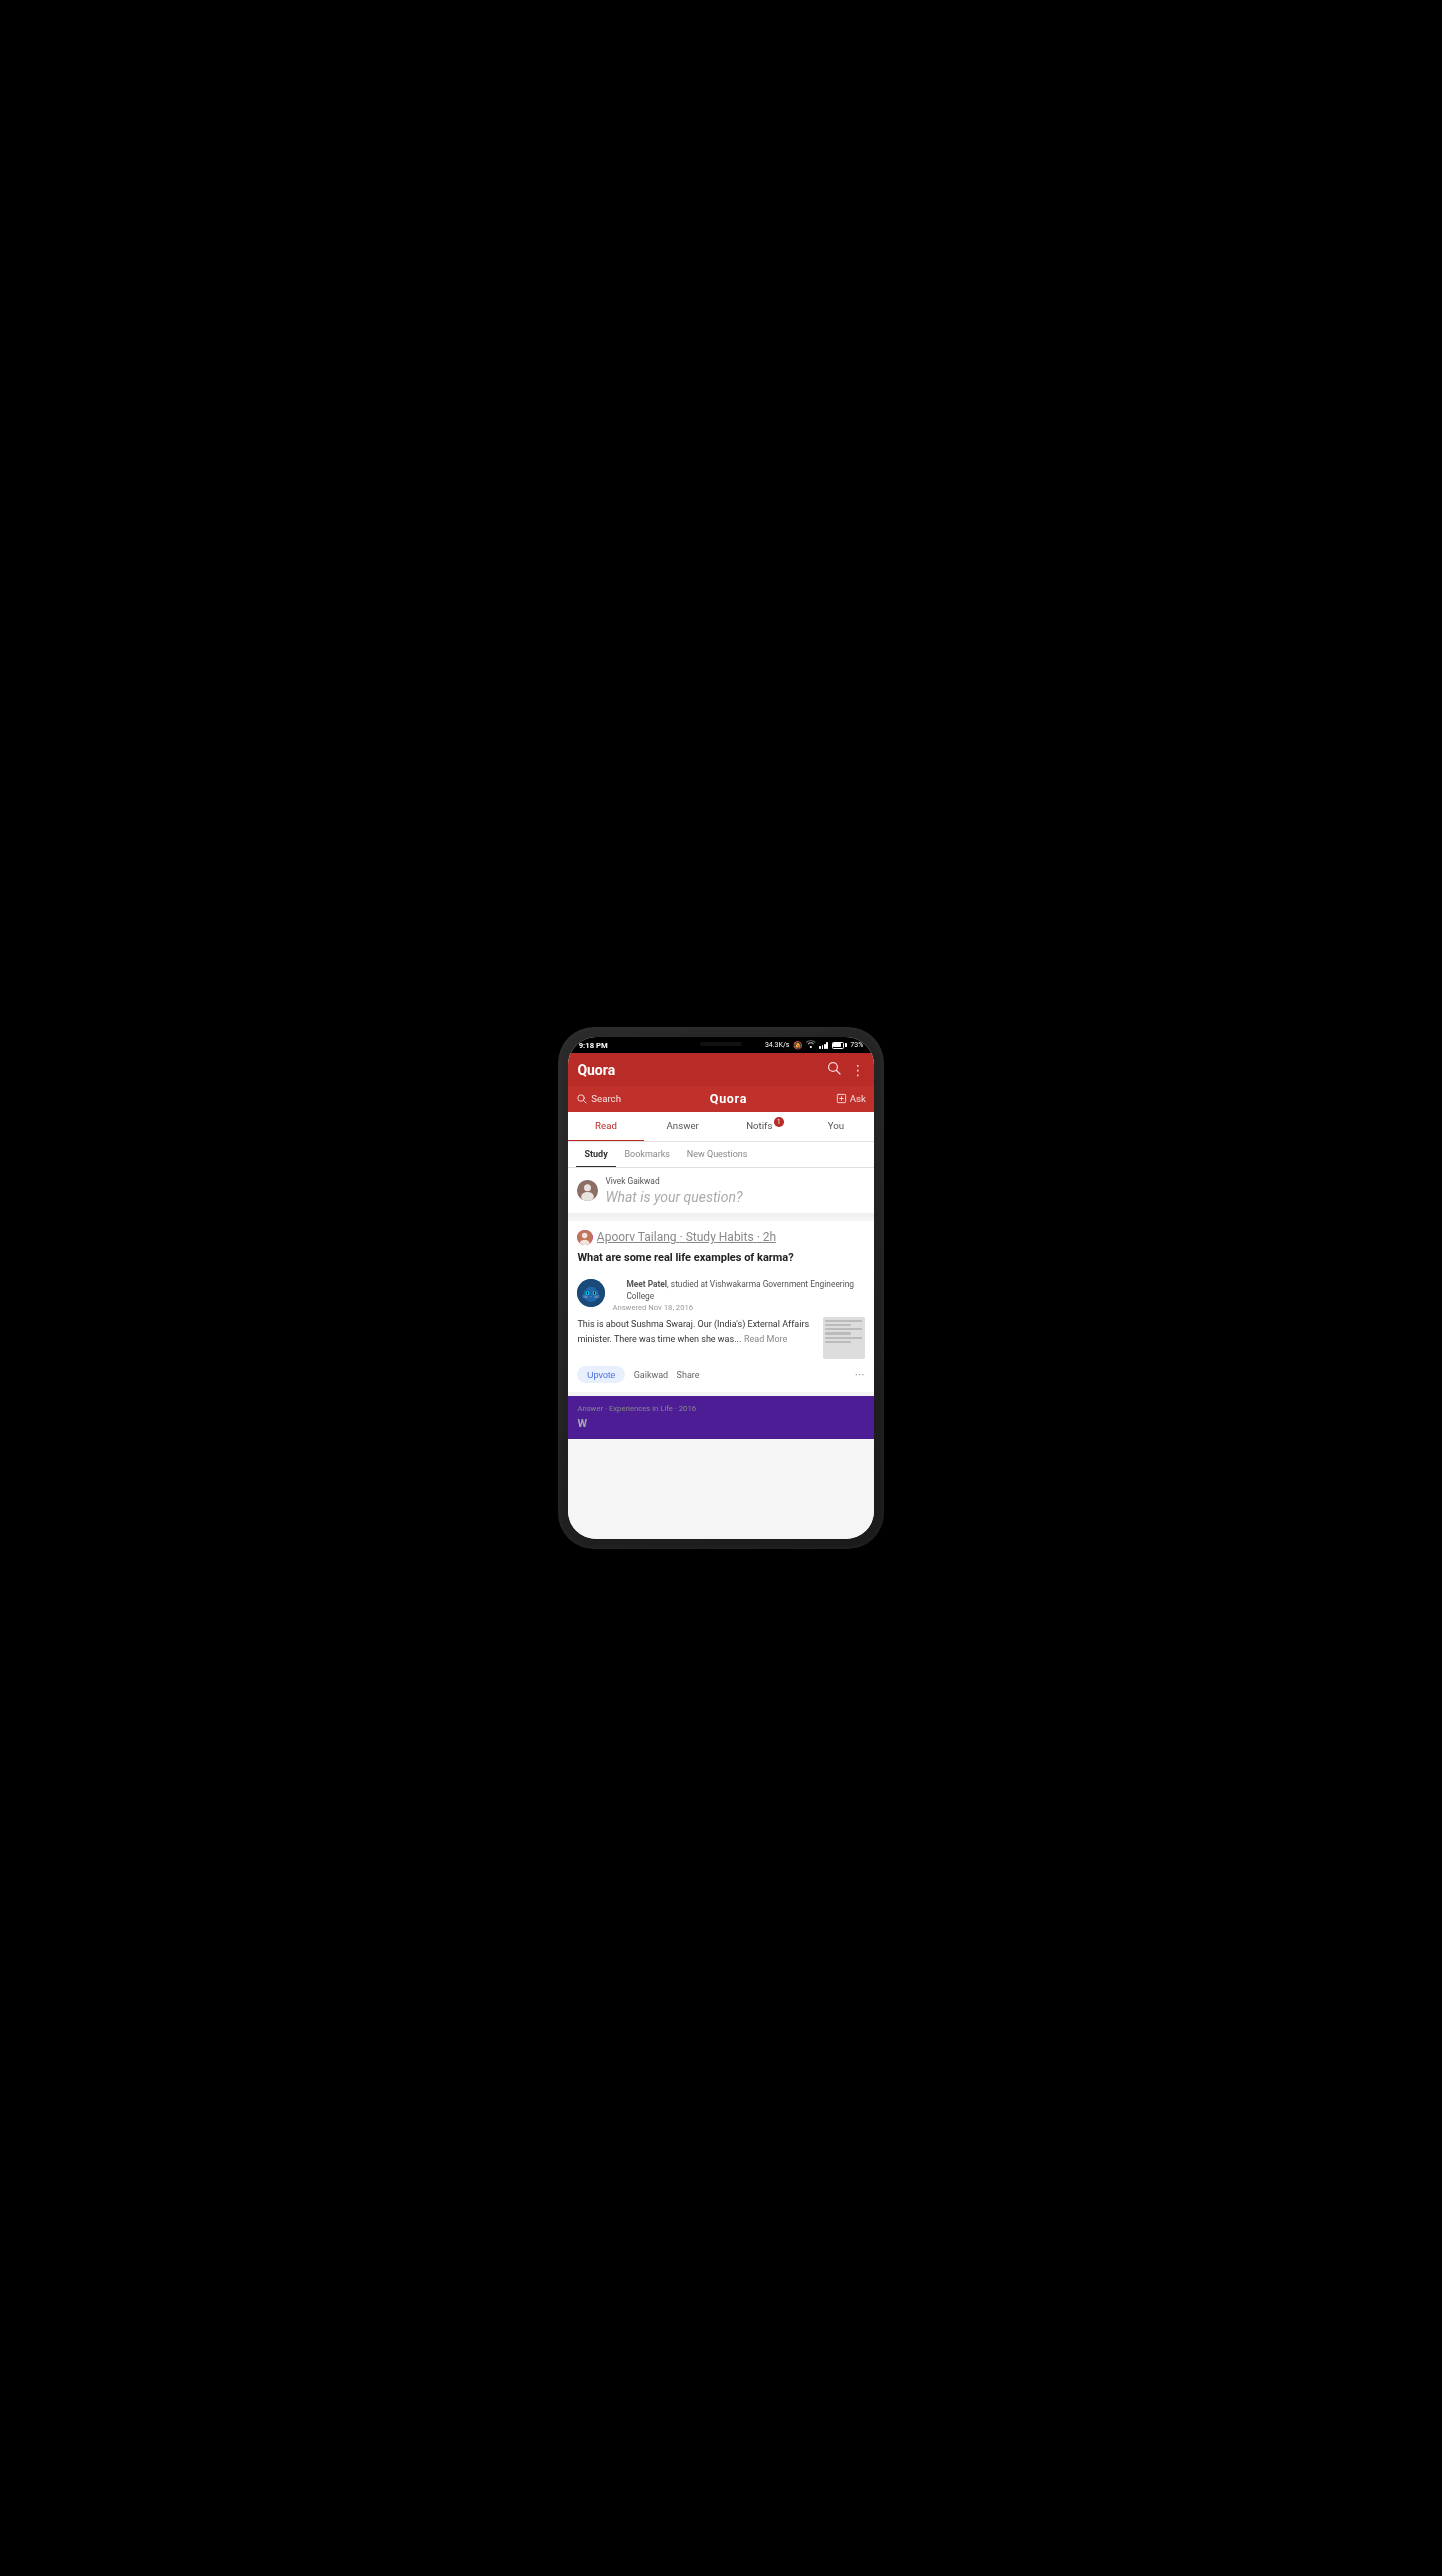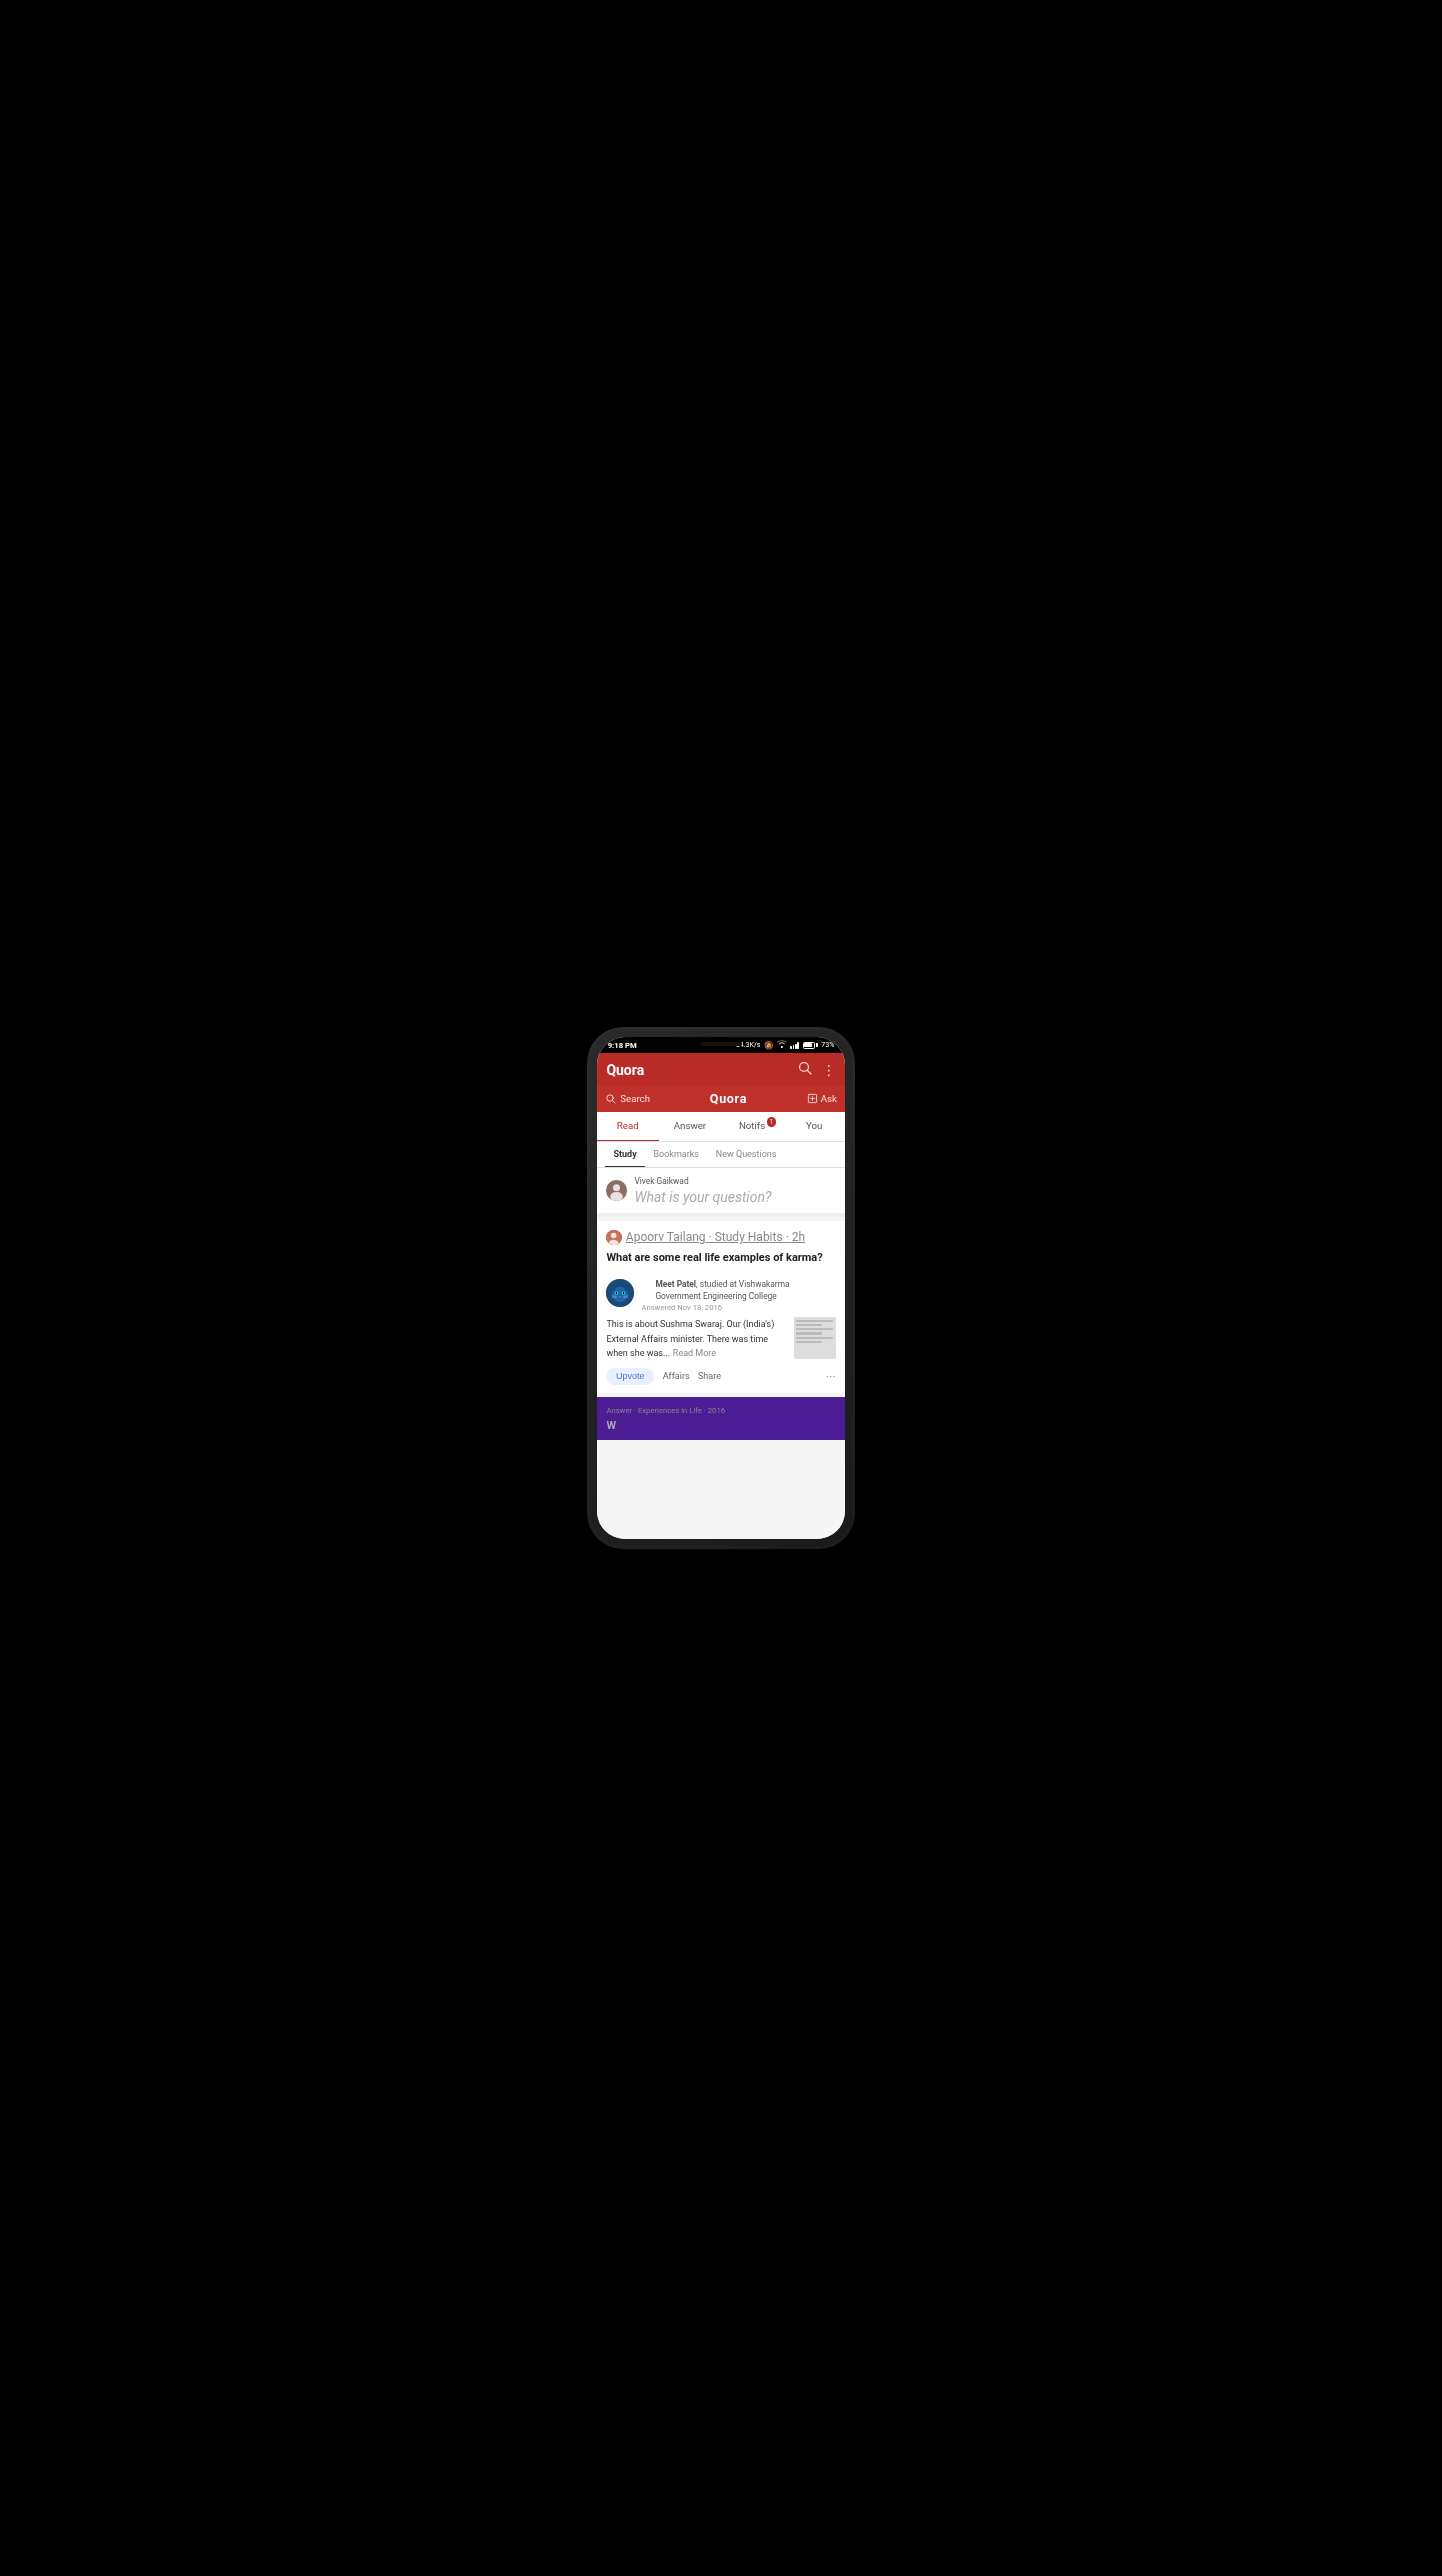--- a/index.html
+++ b/index.html
@@ -6,21 +6,21 @@
     body {
       background: #000;
       display: flex;
       justify-content: center;
       align-items: center;
       min-height: 100vh;
       font-family: 'Roboto', Arial, sans-serif;
     }
 
     .phone-outer {
-      width: 268px;
+      width: 326px;
       height: 522px;
       background: linear-gradient(145deg, #2a2a2a, #1a1a1a);
       border-radius: 36px;
       padding: 9.7px;
       box-shadow: 0 0 42px rgba(0,0,0,0.8), inset 0 0 7px rgba(255,255,255,0.05);
       position: relative;
     }
 
     .phone-inner {
       width: 100%;
@@ -617,21 +617,21 @@
               <div class="thumb-line"></div>
               <div class="thumb-line short"></div>
               <div class="thumb-line"></div>
               <div class="thumb-line short"></div>
             </div>
           </div>
         </div>
 
         <div class="vote-row">
           <button class="upvote-btn">Upvote</button>
-          <span class="vote-action">Affairs</span>
+          <span class="vote-action">Gaikwad</span>
           <span class="vote-action">Share</span>
           <span class="more-dots">···</span>
         </div>
       </div>
 
       <div class="feed-card-preview">
         <div class="preview-meta">Answer · Experiences in Life · 2016</div>
         <div class="preview-question" style="color:#aaa; font-size:11px;">
           
           <span>W</span>

